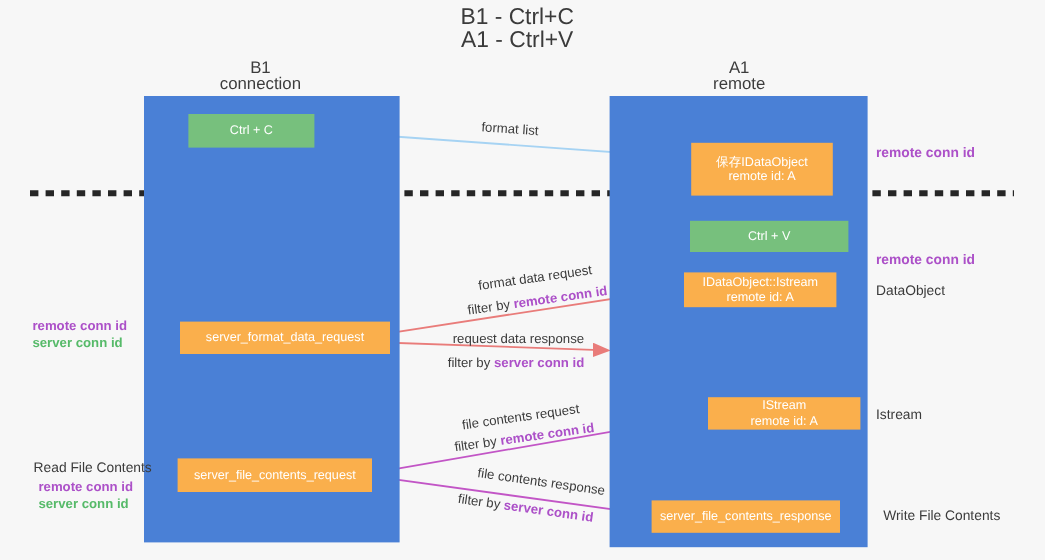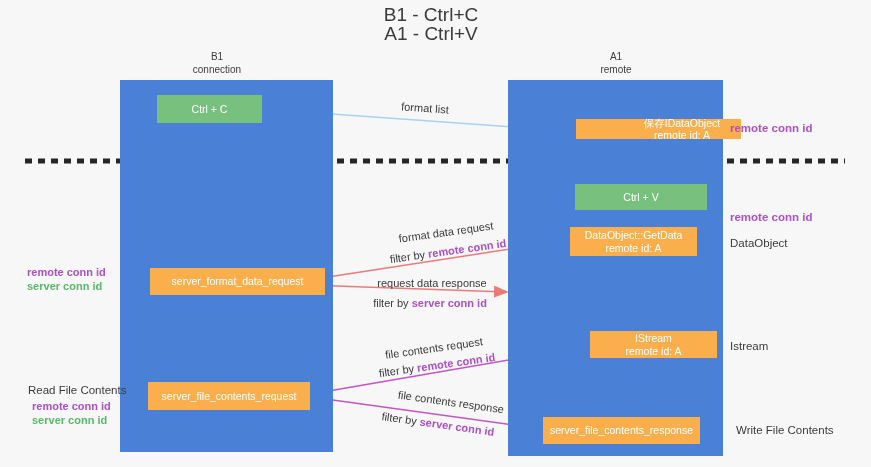--- a/index.html
+++ b/index.html
@@ -7,21 +7,21 @@
     position:relative;width:871px;height:467px;background:#f7f7f7;
     font-family:"Liberation Sans","DejaVu Sans",sans-serif;overflow:hidden;
   }
   .arrows{position:absolute;left:0;top:0;z-index:1;}
   .title{
     position:absolute;left:431px;top:5px;transform:translateX(-50%);
     text-align:center;font-size:19px;line-height:19px;color:#3b3b3b;z-index:3;
   }
   .colhead{
     position:absolute;transform:translateX(-50%);text-align:center;
-    font-size:10px;line-height:13px;color:#3c3c3c;z-index:3;
+    font-size:14px;line-height:13px;color:#3c3c3c;z-index:3;
   }
   .col{
     position:absolute;background:#4A80D6;z-index:2;
   }
   .node{
     position:absolute;z-index:4;display:flex;flex-direction:column;
     align-items:center;justify-content:center;text-align:center;
     color:#ffffff;font-size:10.5px;line-height:12.5px;
   }
   .node.green{background:#77C07D;}
@@ -92,31 +92,31 @@
     <div>remote</div>
   </div>
 
   <div class="col" style="left:120px;top:80px;width:213px;height:372px;"></div>
   <div class="col" style="left:508px;top:80px;width:215px;height:376px;"></div>
 
   <div class="node green" style="left:157px;top:95px;width:105px;height:28px;">
     <span>Ctrl + C</span>
   </div>
 
-  <div class="node orange" style="left:576px;top:119px;width:118px;height:20px;padding-left:47px;">
+  <div class="node orange" style="left:576px;top:119px;width:118px;height:44px;">
     <span>保存IDataObject</span>
     <span>remote id: A</span>
   </div>
 
   <div class="node green" style="left:575px;top:184px;width:132px;height:26px;">
     <span>Ctrl + V</span>
   </div>
 
   <div class="node orange" style="left:570px;top:227px;width:127px;height:29px;">
-    <span>DataObject::GetData</span>
+    <span>IDataObject::Istream</span>
     <span>remote id: A</span>
   </div>
 
   <div class="node orange" style="left:150px;top:268px;width:175px;height:27px;">
     <span>server_format_data_request</span>
   </div>
 
 
   <div class="node orange" style="left:590px;top:331px;width:127px;height:27px;">
     <span>IStream</span>

